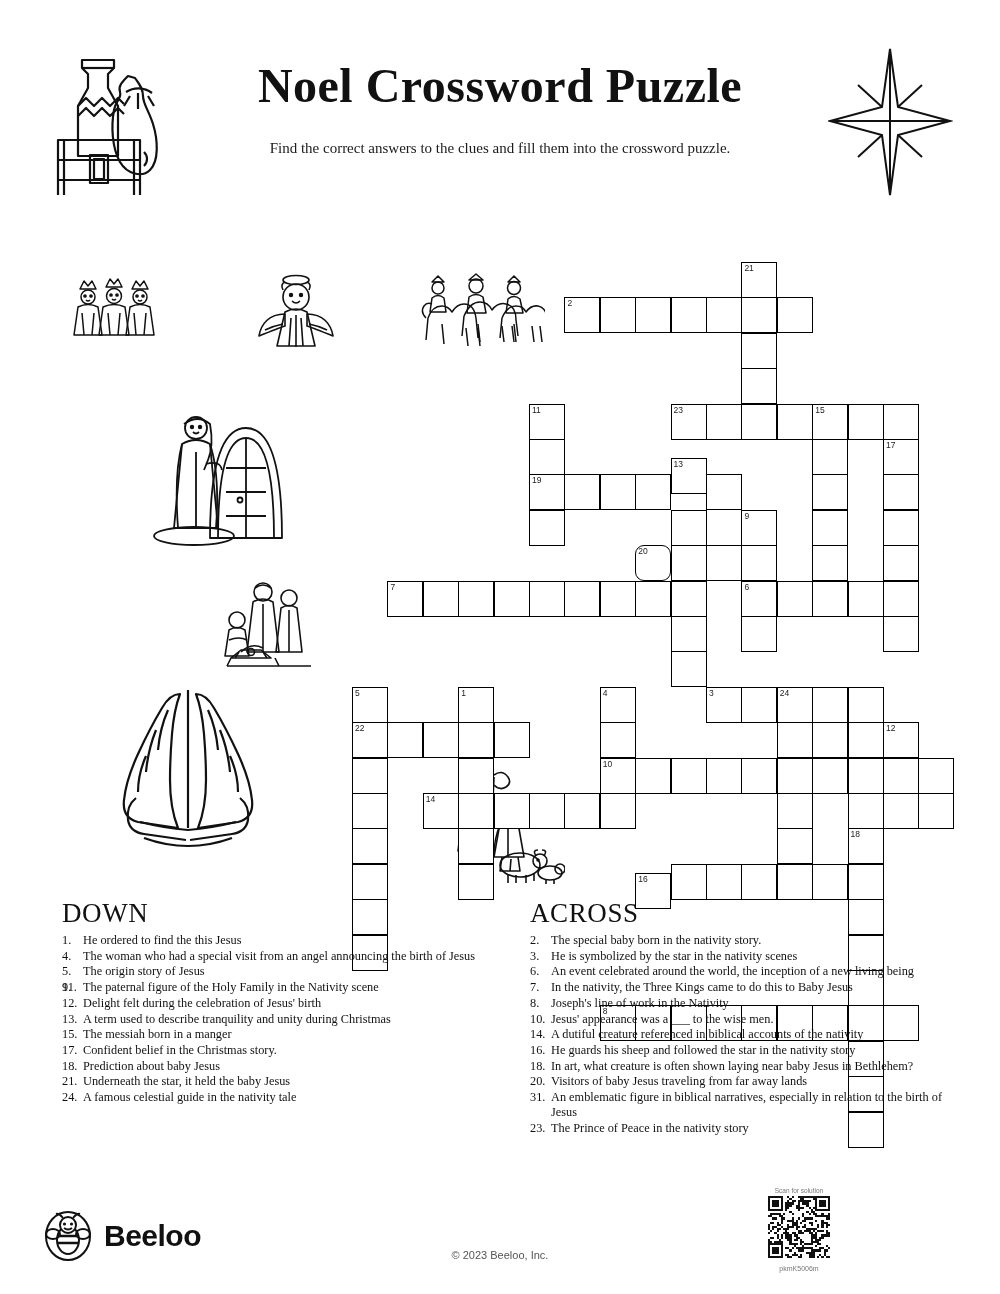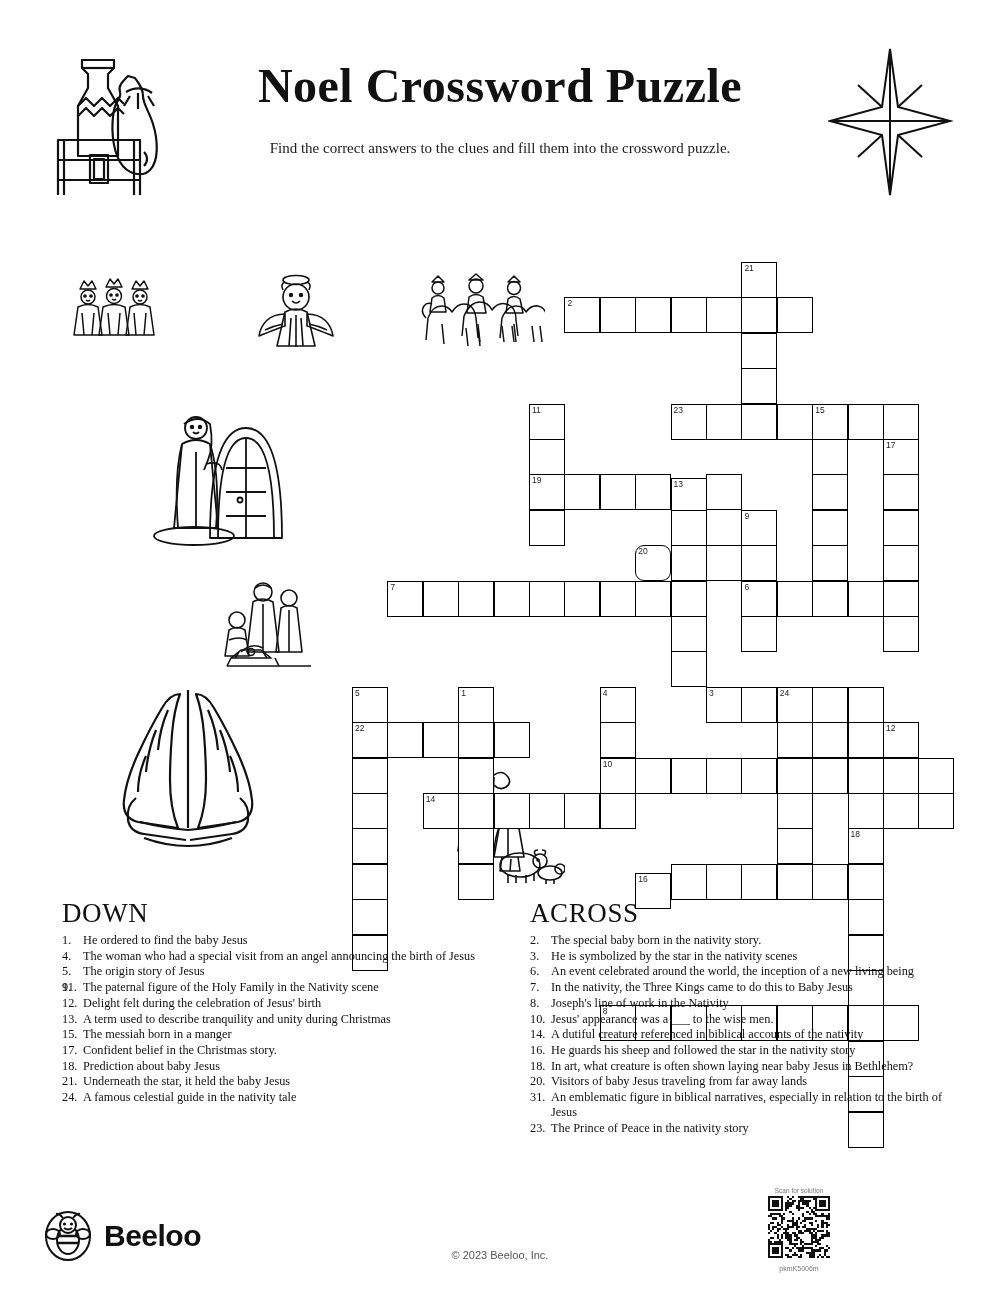--- a/index.html
+++ b/index.html
@@ -353,21 +353,21 @@
         <span class="num">17</span>
       </div>
       <div class="cell" style="left: 883px; top: 474.4px;"></div>
       <div class="cell" style="left: 883px; top: 509.8px;"></div>
       <div class="cell" style="left: 883px; top: 545.2px;"></div>
       <div class="cell" style="left: 883px; top: 580.6px;"></div>
       <div class="cell" style="left: 883px; top: 616px;"></div>
       <div class="cell" style="left: 564.4px; top: 474.4px;"></div>
       <div class="cell" style="left: 599.8px; top: 474.4px;"></div>
       <div class="cell" style="left: 635.2px; top: 474.4px;"></div>
-      <div class="cell" style="left: 670.6px; top: 478px;">
+      <div class="cell" style="left: 670.6px; top: 458px;">
         <span class="num">13</span>
       </div>
       <div class="cell" style="left: 706px; top: 474.4px;"></div>
       <div class="cell" style="left: 670.6px; top: 509.8px;"></div>
       <div class="cell" style="left: 670.6px; top: 545.2px;"></div>
       <div class="cell" style="left: 670.6px; top: 580.6px;"></div>
       <div class="cell" style="left: 670.6px; top: 616px;"></div>
       <div class="cell" style="left: 670.6px; top: 651.4px;"></div>
       <div class="cell" style="left: 741.4px; top: 509.8px;">
         <span class="num">9</span>
@@ -488,21 +488,21 @@
       <div class="cell" style="left: 847.6px; top: 722.2px;"></div>
       <div class="cell" style="left: 847.6px; top: 793px;"></div>
       <div class="cell" style="left: 812.2px; top: 722.2px;"></div>
     </div>
 </div>
 
 <div id="clues">
   <div class="clue-col" id="down-col">
     <div class="clue-head">DOWN</div>
     <ol class="clue-list" id="down-list">
-        <li><span class="cn">1.</span><span>He ordered to find the baby Jesus</span></li>
+        <li><span class="cn">1.</span><span>He ordered to find the this Jesus</span></li>
         <li><span class="cn">4.</span><span>The woman who had a special visit from an angel announcing the birth of Jesus</span></li>
         <li><span class="cn">5.</span><span>The origin story of Jesus</span></li>
         <li><span class="cn">9.</span></li>
         <li><span class="cn">11.</span><span>The paternal figure of the Holy Family in the Nativity scene</span></li>
         <li><span class="cn">12.</span><span>Delight felt during the celebration of Jesus' birth</span></li>
         <li><span class="cn">13.</span><span>A term used to describe tranquility and unity during Christmas</span></li>
         <li><span class="cn">15.</span><span>The messiah born in a manger</span></li>
         <li><span class="cn">17.</span><span>Confident belief in the Christmas story.</span></li>
         <li><span class="cn">18.</span><span>Prediction about baby Jesus</span></li>
         <li><span class="cn">21.</span><span>Underneath the star, it held the baby Jesus</span></li>

